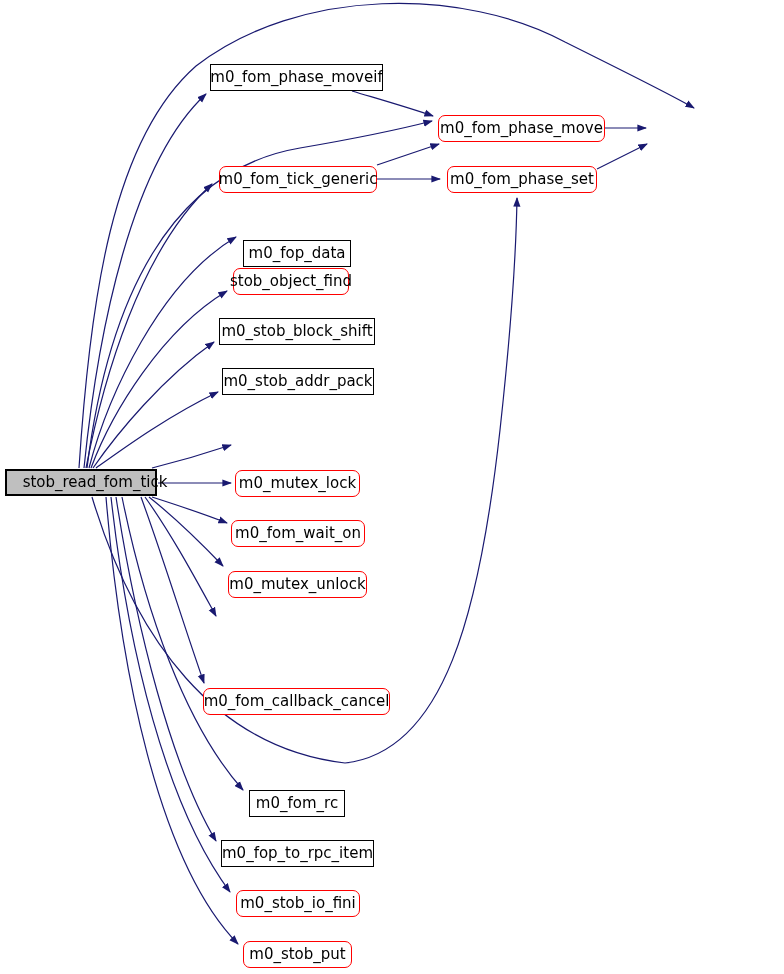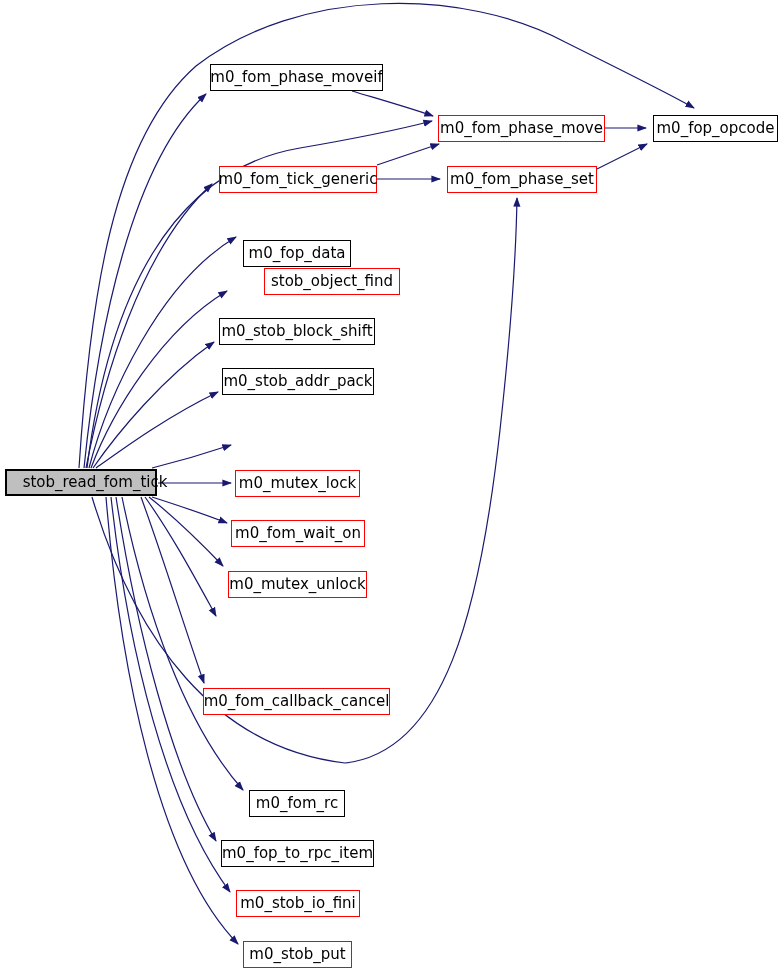--- a/index.html
+++ b/index.html
@@ -18,21 +18,21 @@
     text-align:center;
     box-sizing:border-box;
     background:#ffffff;
     border:1px solid var(--plain,#000000);
     color:var(--text,#000000);
     font-size:15px;
     line-height:1.25;
     white-space:pre-line;
     cursor:pointer;
   }
-  .node.red{border-color:var(--red,#ff0000);}
+  .node.red{border-color:var(--red,#ff0000);border-radius:7px;}
   .node.root{
     background:var(--rootfill,#bfbfbf);
     border:2px solid #000000;
     cursor:default;
     padding-left:28px;
   }
 </style>
 </head>
 <body>
 
@@ -70,29 +70,28 @@
     <path class="edge" d="M 605 128 L 646 128" marker-end="url(#arrow)"></path>
     <path class="edge" d="M 597 169 L 647 144" marker-end="url(#arrow)"></path>
   </svg>
 
   <div class="node root" style="left:5px;top:469px;width:152px;height:27px;">stob_read_fom_tick</div>
 
   <div class="node" style="left:210px;top:64px;width:173px;height:27px;">m0_fom_phase_moveif</div>
 
   <div class="node red" style="left:438px;top:115px;width:167px;height:27px;">m0_fom_phase_move</div>
 
-  <div class="node" style="left:653px;top:115px;width:125px;height:27px;">m0_fop_opcode</div>
 
   <div class="node red" style="left:219px;top:166px;width:158px;height:27px;">m0_fom_tick_generic</div>
 
   <div class="node red" style="left:447px;top:166px;width:150px;height:27px;">m0_fom_phase_set</div>
 
   <div class="node" style="left:243px;top:217px;width:108px;height:27px;margin-top:23px;">m0_fop_data</div>
 
-  <div class="node red" style="left:233px;top:268px;width:136px;height:27px;margin-left:31px;">stob_object_find</div>
+  <div class="node red" style="left:233px;top:268px;width:116px;height:27px;">stob_object_find</div>
 
   <div class="node" style="left:219px;top:318px;width:156px;height:27px;">m0_stob_block_shift</div>
 
   <div class="node" style="left:222px;top:368px;width:152px;height:27px;">m0_stob_addr_pack</div>
 
 
   <div class="node red" style="left:235px;top:470px;width:125px;height:27px;">m0_mutex_lock</div>
 
   <div class="node red" style="left:231px;top:520px;width:134px;height:27px;">m0_fom_wait_on</div>
 

